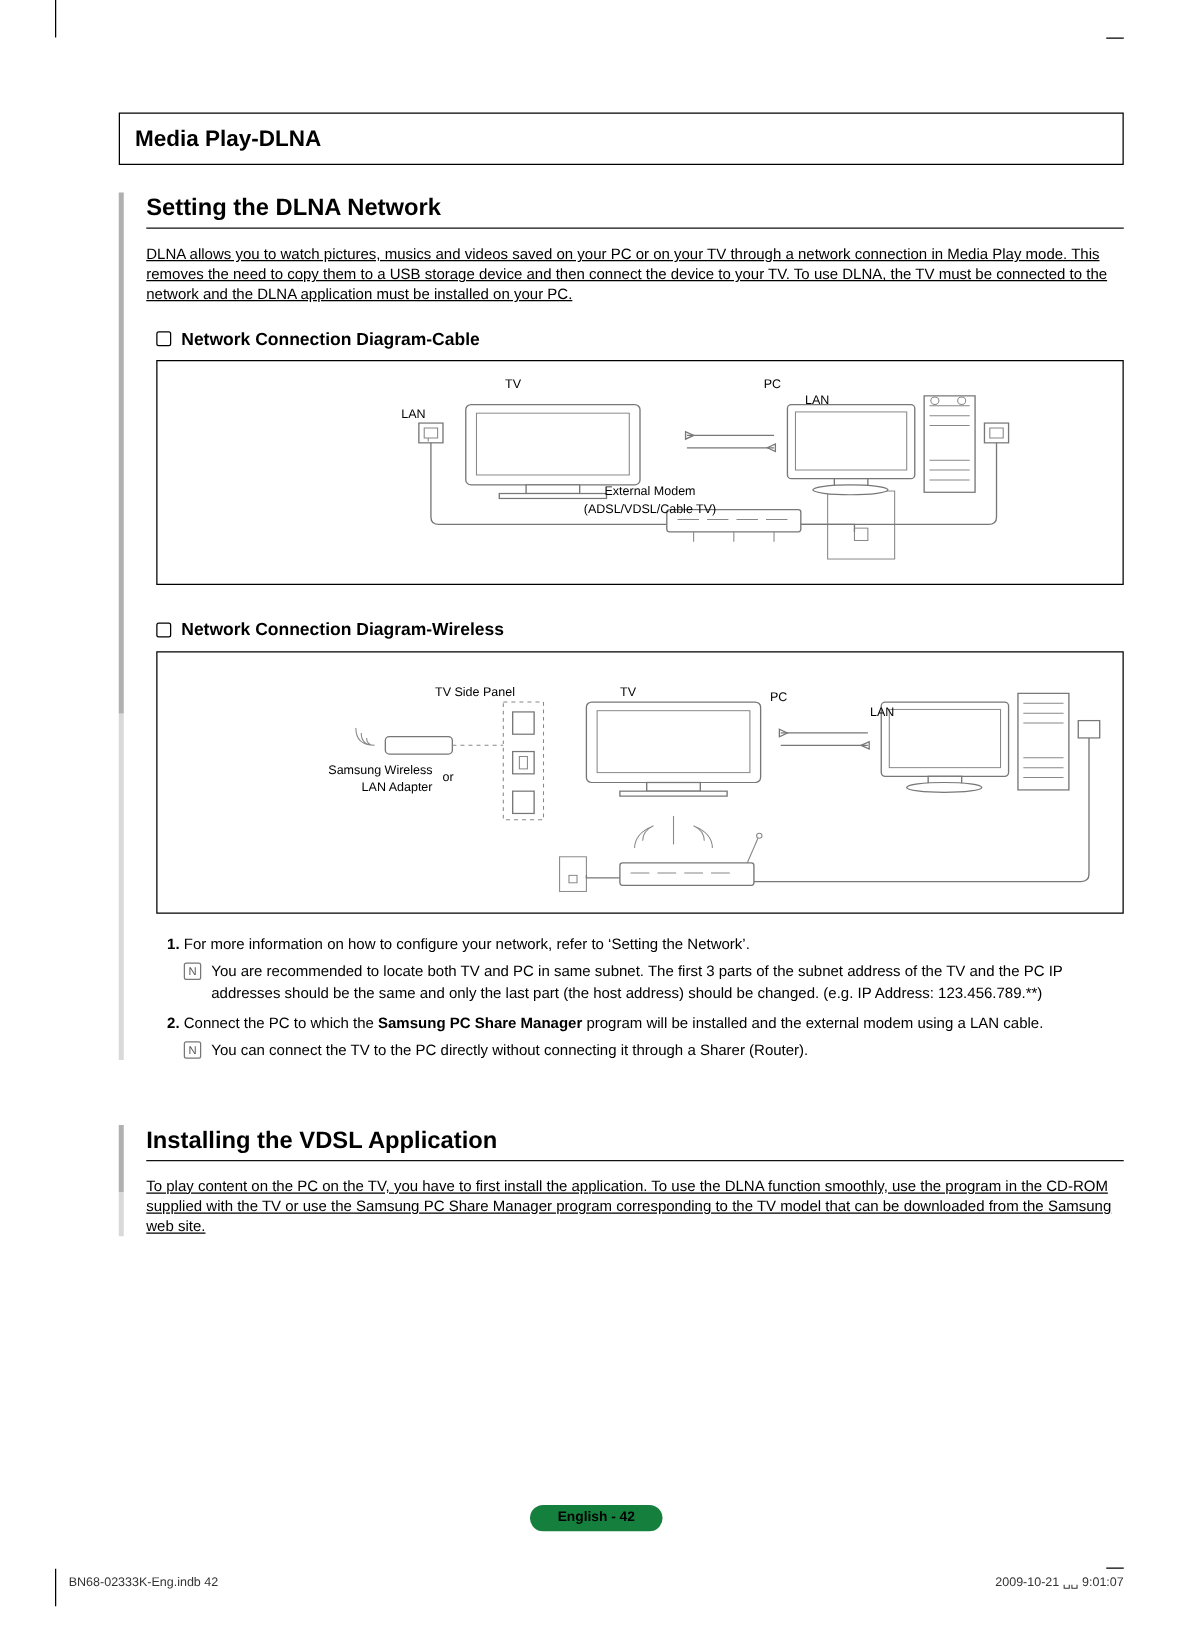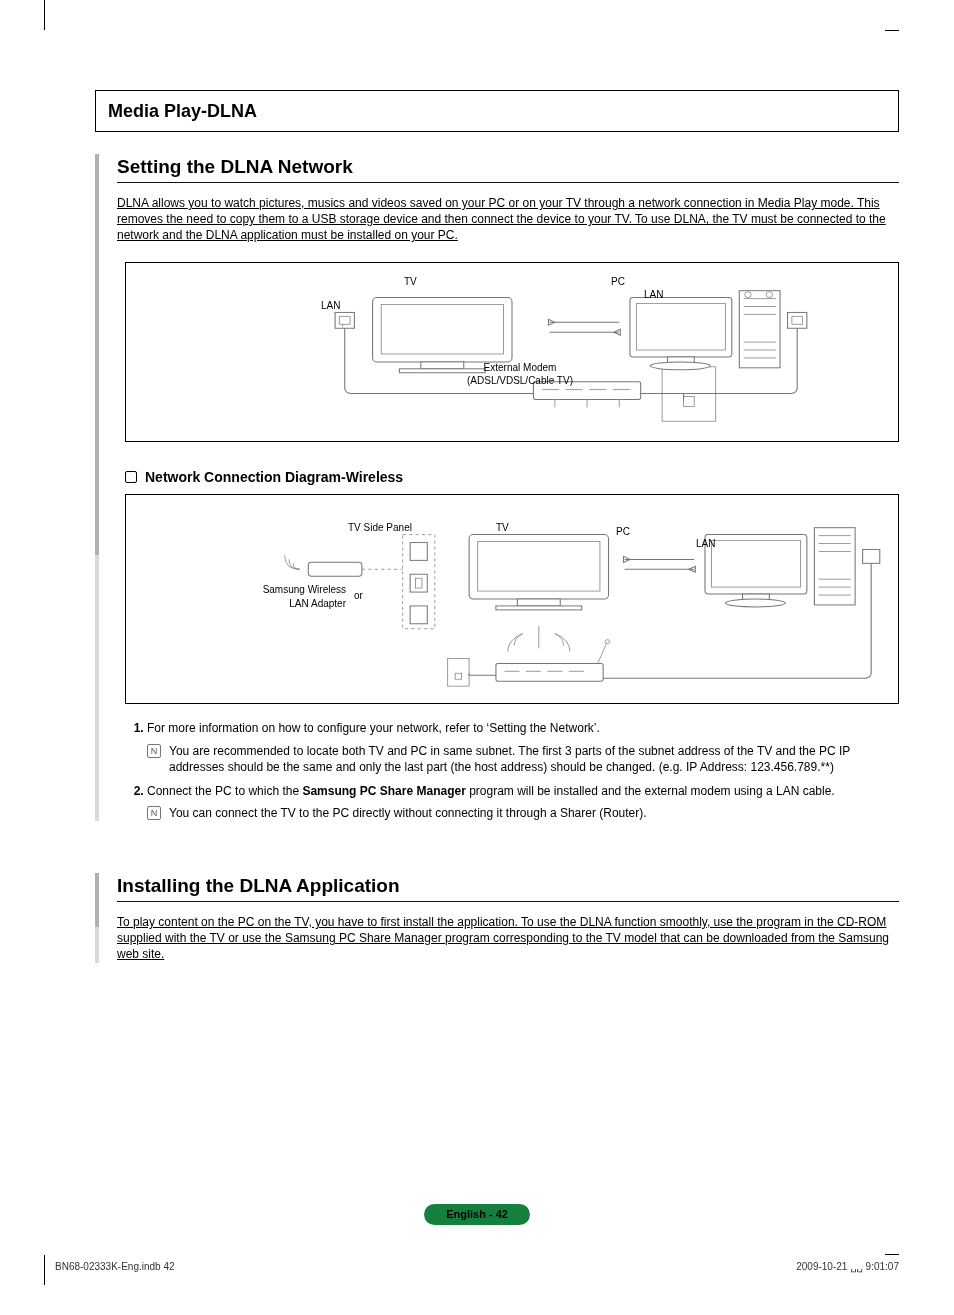--- a/index.html
+++ b/index.html
@@ -169,20 +169,24 @@
 
   <div class="section">
     <div class="section-bar">
       <div class="gray"></div>
         <div class="lgray"></div>
     </div>
     <div class="section-inner">
       <div class="section-title">Setting the DLNA Network</div>
       <div class="section-para">DLNA allows you to watch pictures, musics and videos saved on your PC or on your TV through a network connection in Media Play mode. This removes the need to copy them to a USB storage device and then connect the device to your TV. To use DLNA, the TV must be connected to the network and the DLNA application must be installed on your PC.</div>
 
+      <div class="subhead">
+        <span class="sq"></span>
+        <span class="t">Network Connection Diagram-Cable</span>
+      </div>
 
       <div class="diagram-box">
         <svg class="d" viewBox="0 0 720 180" preserveAspectRatio="none">
 
           <rect class="stf" x="230" y="35" width="130" height="65" rx="4"></rect>
           <rect class="thin" x="238" y="42" width="114" height="50"></rect>
           <rect class="stf" x="275" y="100" width="40" height="7"></rect>
           <rect class="stf" x="255" y="107" width="80" height="4"></rect>
 
           <rect class="stf" x="195" y="50" width="18" height="16"></rect>
@@ -308,21 +312,21 @@
       </ol>
     </div>
   </div>
 
   <div class="section" style="margin-top:52px">
     <div class="section-bar">
       <div class="gray"></div>
         <div class="lgray"></div>
     </div>
     <div class="section-inner">
-      <div class="section-title">Installing the DLNA Application</div>
+      <div class="section-title">Installing the VDSL Application</div>
       <div class="section-para">To play content on the PC on the TV, you have to first install the application. To use the DLNA function smoothly, use the program in the CD-ROM supplied with the TV or use the Samsung PC Share Manager program corresponding to the TV model that can be downloaded from the Samsung web site.</div>
     </div>
   </div>
 
   <div class="page-foot">
     <div class="page-pill">English - 42</div>
   </div>
 
   <div class="crop-footer">
     <span>BN68-02333K-Eng.indb   42</span>

